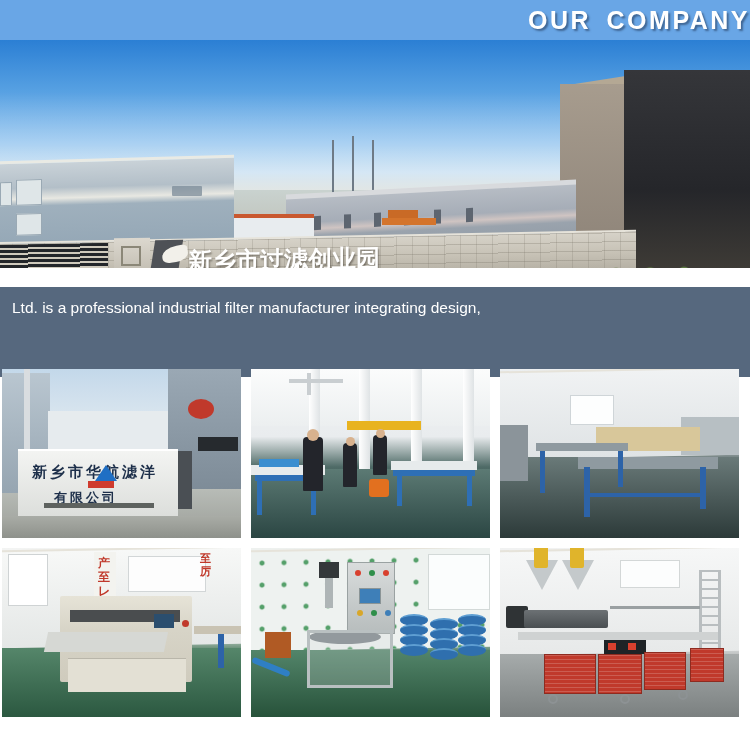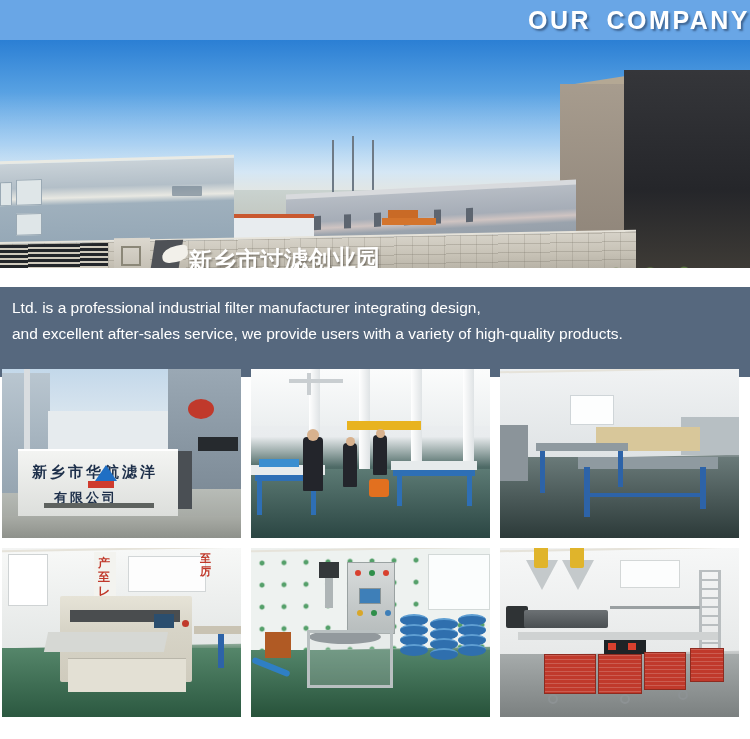--- a/index.html
+++ b/index.html
@@ -325,21 +325,20 @@
     <div class="wall-dark-slab"></div>
     <div class="wall-bird"></div>
     <div class="wall-chars">新乡市过滤创业园</div>
 
     <div class="hedge"></div>
 
   </div>
 
   <div class="desc">
     <p>Ltd. is a professional industrial filter manufacturer integrating design,</p>
-    <p>and excellent after-sales service, we provide users with a variety of high-quality products.</p>
   </div>
 
   <div class="grid">
 
     <div class="thumb t1">
       <div class="sky"></div>
       <div class="bl"></div>
       <div class="pipe"></div>
       <div class="mid"></div>
       <div class="rblk"></div>

